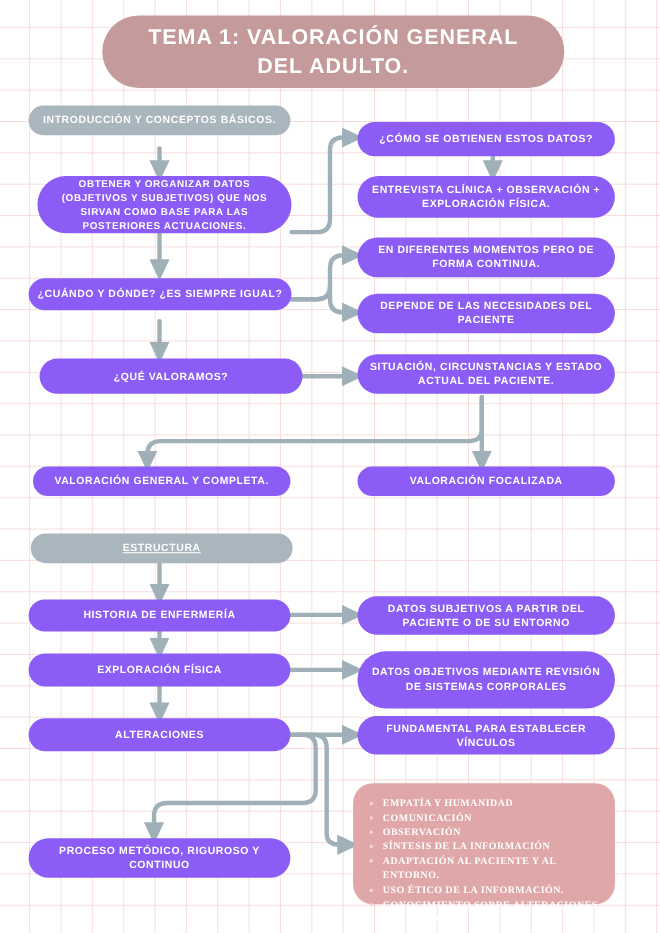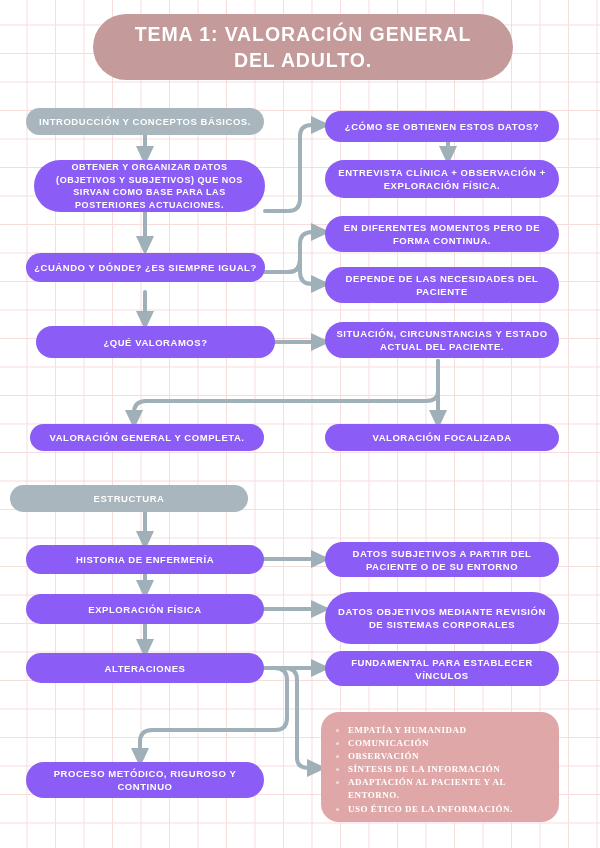--- a/index.html
+++ b/index.html
@@ -89,21 +89,21 @@
     <path d="M263,668 L325,668"></path>
 
     <path d="M263,668 L285,668 Q297,668 297,680 L297,758 Q297,768 309,768 L321,768"></path>
 
     <path d="M275,668 Q287,668 287,680 L287,718 Q287,730 275,730 L152,730 Q140,730 140,742 L140,762"></path>
   </g>
 </svg>
 
 <div class="node title" style="left:93px;top:14px;width:420px;height:66px;">TEMA 1: VALORACIÓN GENERAL DEL ADULTO.</div>
 
-<div class="node slate n-md" style="left:26px;top:108px;width:238px;height:27px;text-align:right;">INTRODUCCIÓN Y CONCEPTOS BÁSICOS.</div>
+<div class="node slate n-md" style="left:26px;top:96px;width:238px;height:27px;text-align:right;">INTRODUCCIÓN Y CONCEPTOS BÁSICOS.</div>
 
 <div class="node pink n-sm" style="left:34px;top:160px;width:231px;height:52px;padding:0 14px;">OBTENER  Y ORGANIZAR DATOS (OBJETIVOS Y SUBJETIVOS) QUE NOS SIRVAN COMO BASE PARA LAS POSTERIORES ACTUACIONES.</div>
 
 <div class="node pink n-md" style="left:26px;top:253px;width:239px;height:29px;">¿CUÁNDO Y DÓNDE? ¿ES SIEMPRE IGUAL?</div>
 
 <div class="node pink n-md" style="left:36px;top:326px;width:239px;height:32px;">¿QUÉ VALORAMOS?</div>
 
 <div class="node pink n-md" style="left:325px;top:111px;width:234px;height:31px;">¿CÓMO SE OBTIENEN ESTOS DATOS?</div>
 
 <div class="node pink n-md" style="left:325px;top:160px;width:234px;height:38px;padding:0 12px;">ENTREVISTA CLÍNICA + OBSERVACIÓN + EXPLORACIÓN FÍSICA.</div>
@@ -111,21 +111,21 @@
 <div class="node pink n-md" style="left:325px;top:216px;width:234px;height:36px;padding:0 12px;">EN DIFERENTES MOMENTOS PERO DE FORMA CONTINUA.</div>
 
 <div class="node pink n-md" style="left:325px;top:267px;width:234px;height:36px;padding:0 12px;">DEPENDE DE LAS NECESIDADES DEL PACIENTE</div>
 
 <div class="node pink n-md" style="left:325px;top:322px;width:234px;height:36px;padding:16px 10px;">SITUACIÓN, CIRCUNSTANCIAS Y ESTADO ACTUAL DEL PACIENTE.</div>
 
 <div class="node pink n-md" style="left:30px;top:424px;width:234px;height:27px;">VALORACIÓN GENERAL Y COMPLETA.</div>
 
 <div class="node pink n-md" style="left:325px;top:424px;width:234px;height:27px;">VALORACIÓN FOCALIZADA</div>
 
-<div class="node slate n-md" style="left:10px;top:485px;width:238px;height:27px;">ESTRUCTURA</div>
+<div class="node slate n-md" style="left:28px;top:485px;width:238px;height:27px;text-decoration:underline;">ESTRUCTURA</div>
 
 <div class="node pink n-md" style="left:26px;top:545px;width:238px;height:29px;">HISTORIA DE ENFERMERÍA</div>
 
 <div class="node pink n-md" style="left:26px;top:594px;width:238px;height:30px;">EXPLORACIÓN FÍSICA</div>
 
 <div class="node pink n-md" style="left:26px;top:653px;width:238px;height:30px;">ALTERACIONES</div>
 
 <div class="node pink n-md" style="left:26px;top:762px;width:238px;height:36px;padding:0 14px;">PROCESO METÓDICO, RIGUROSO Y CONTINUO</div>
 
 <div class="node pink n-md" style="left:325px;top:542px;width:234px;height:35px;padding:0 12px;">DATOS SUBJETIVOS A PARTIR DEL PACIENTE O DE SU ENTORNO</div>
@@ -135,14 +135,15 @@
 <div class="node pink n-md" style="left:325px;top:651px;width:234px;height:35px;padding:0 12px;">FUNDAMENTAL PARA ESTABLECER VÍNCULOS</div>
 
 <div class="bullets" style="left:321px;top:712px;width:238px;height:110px;">
   <ul>
     <li>EMPATÍA Y HUMANIDAD</li>
     <li>COMUNICACIÓN</li>
     <li>OBSERVACIÓN</li>
     <li>SÍNTESIS DE LA INFORMACIÓN</li>
     <li>ADAPTACIÓN AL PACIENTE Y AL ENTORNO.</li>
     <li>USO ÉTICO DE LA INFORMACIÓN.</li>
+    <li>CONOCIMIENTO SOBRE ALTERACIONES Y CUIDADOS.</li>
   </ul>
 </div>
 
 </body></html>

